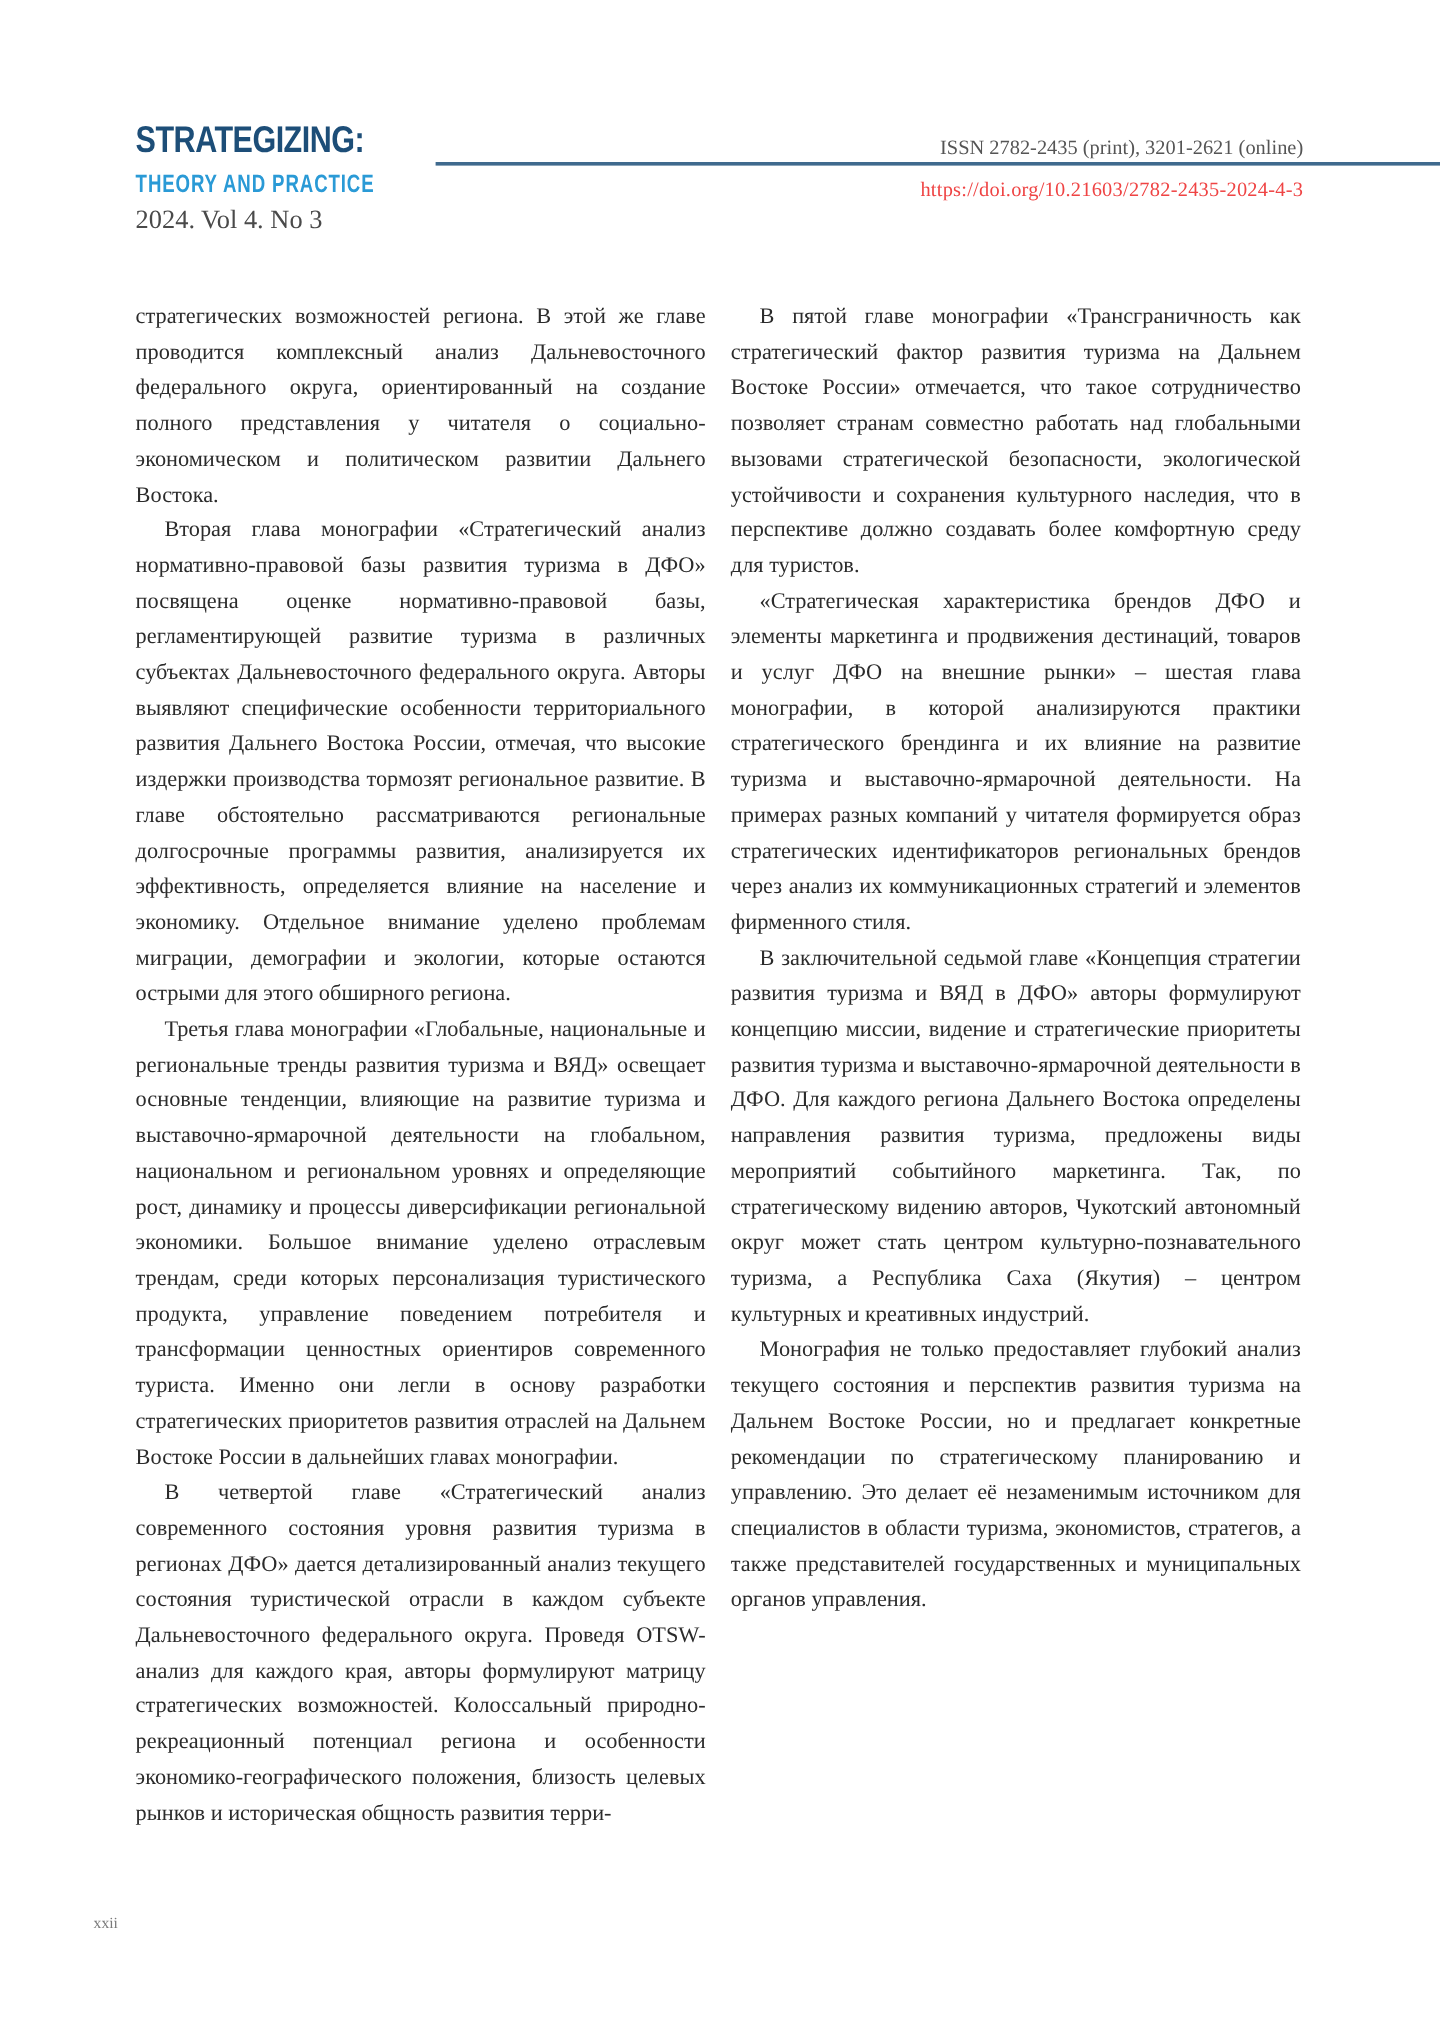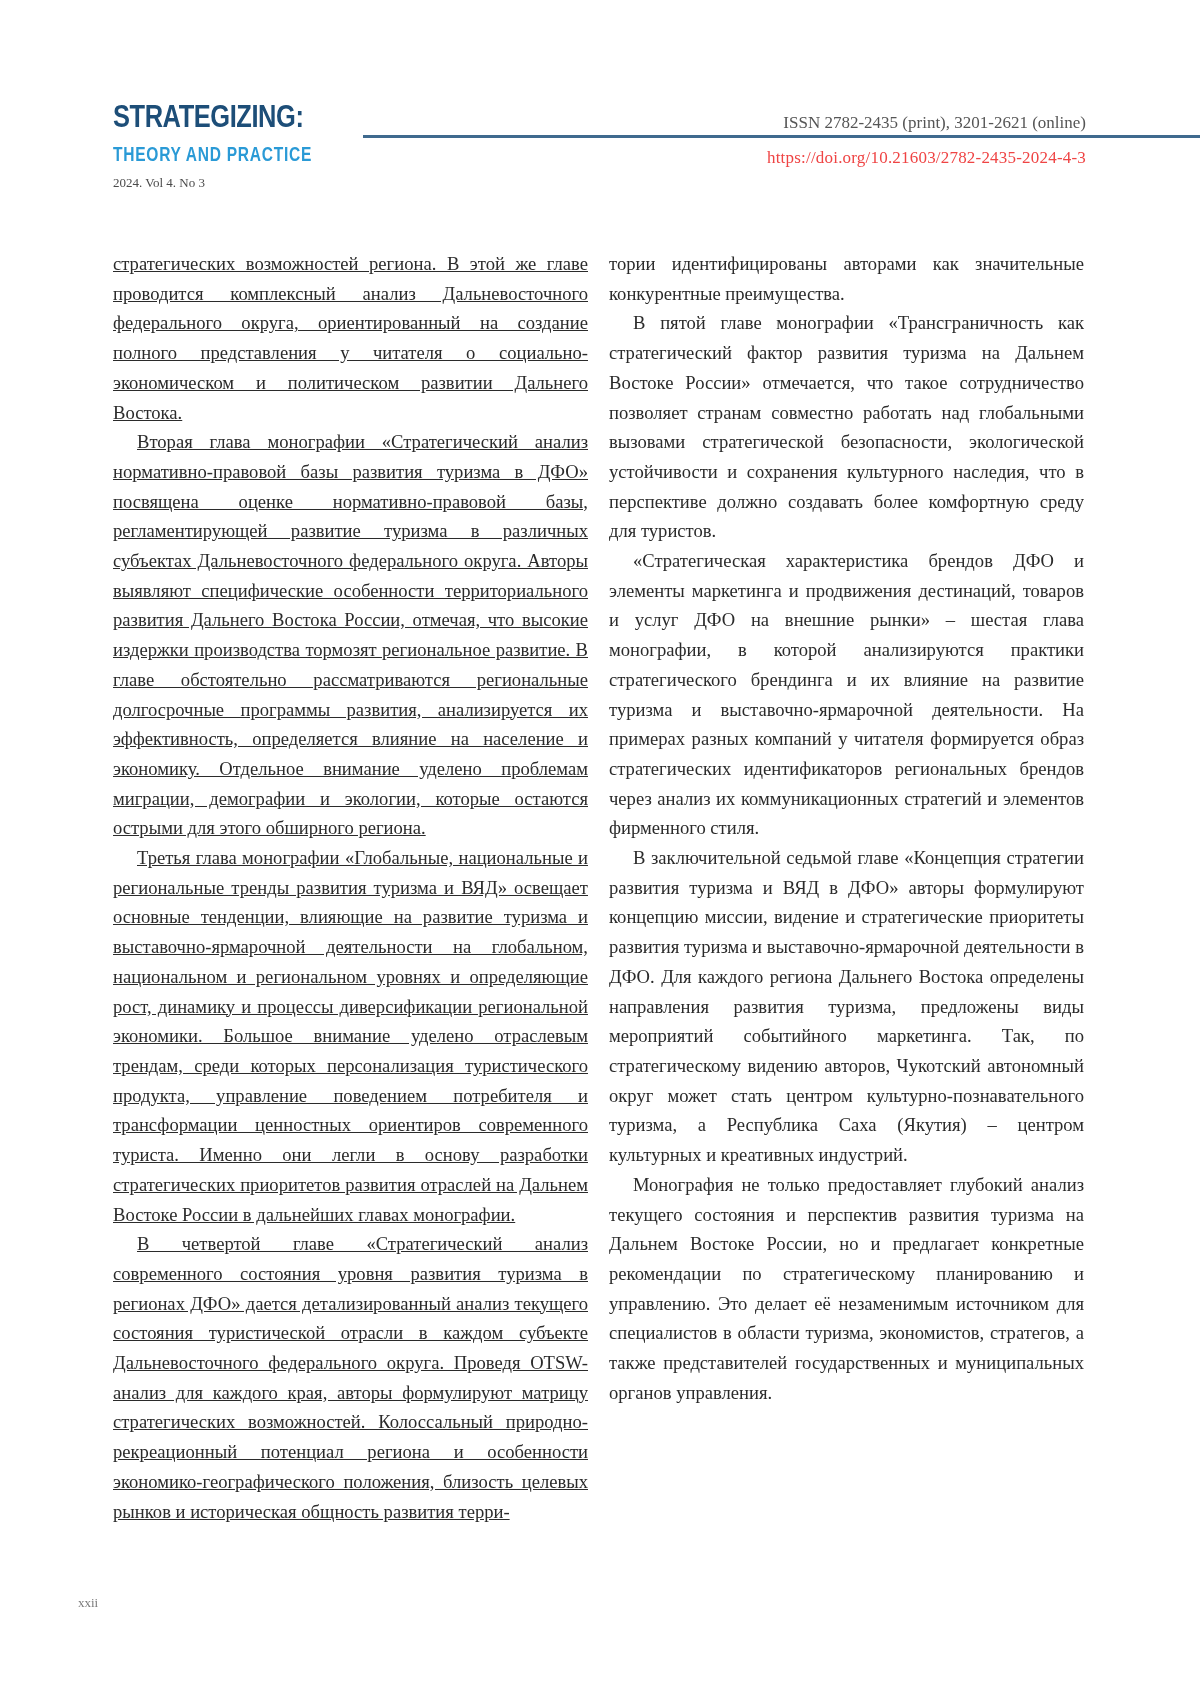--- a/index.html
+++ b/index.html
@@ -40,21 +40,21 @@
       color: #2a9ad6;
       transform: scaleX(0.74);
       transform-origin: left top;
       line-height: 24px;
       white-space: nowrap;
     }
     .journal-issue {
       position: absolute;
       left: 113px;
       top: 173px;
-      font-size: 13px;
+      font-size: 22px;
       color: #4a4a4a;
       line-height: 20px;
       white-space: nowrap;
     }
     .header-rule {
       position: absolute;
       left: 363px;
       top: 135px;
       width: 837px;
       height: 3px;
@@ -82,21 +82,21 @@
     .column {
       position: absolute;
       top: 249px;
       width: 475px;
       font-size: 18.6px;
       line-height: 29.7px;
       text-align: justify;
       hyphens: manual;
       color: #2b2b2b;
     }
-    .col-left { left: 113px; text-decoration: underline; }
+    .col-left { left: 113px; }
     .col-right { left: 609px; }
     .column p {
       margin: 0;
       text-indent: 24px;
     }
     .column p.no-indent {
       text-indent: 0;
     }
     .page-number {
       position: absolute;
@@ -119,20 +119,19 @@
 <div class="doi">https://doi.org/10.21603/2782-2435-2024-4-3</div>
 
 <div class="column col-left">
   <p class="no-indent">стратегических возможностей региона. В этой же главе проводится комплексный анализ Дальневосточного федерального округа, ориентированный на создание полного представления у читателя о социально-экономическом и политическом развитии Дальнего Востока.</p>
   <p>Вторая глава монографии «Стратегический анализ нормативно-правовой базы развития туризма в ДФО» посвящена оценке нормативно-правовой базы, регламентирующей развитие туризма в различных субъектах Дальневосточного федерального округа. Авторы выявляют специфические особенности территориального развития Дальнего Востока России, отмечая, что высокие издержки производства тормозят региональное развитие. В главе обстоятельно рассматриваются региональные долгосрочные программы развития, анализируется их эффективность, определяется влияние на население и экономику. Отдельное внимание уделено проблемам миграции, демографии и экологии, которые остаются острыми для этого обширного региона.</p>
   <p>Третья глава монографии «Глобальные, национальные и региональные тренды развития туризма и ВЯД» освещает основные тенденции, влияющие на развитие туризма и выставочно-ярмарочной деятельности на глобальном, национальном и региональном уровнях и определяющие рост, динамику и процессы диверсификации региональной экономики. Большое внимание уделено отраслевым трендам, среди которых персонализация туристического продукта, управление поведением потребителя и трансформации ценностных ориентиров современного туриста. Именно они легли в основу разработки стратегических приоритетов развития отраслей на Дальнем Востоке России в дальнейших главах монографии.</p>
   <p>В четвертой главе «Стратегический анализ современного состояния уровня развития туризма в регионах ДФО» дается детализированный анализ текущего состояния туристической отрасли в каждом субъекте Дальневосточного федерального округа. Проведя OTSW-анализ для каждого края, авторы формулируют матрицу стратегических возможностей. Колоссальный природно-рекреационный потенциал региона и особенности экономико-географического положения, близость целевых рынков и историческая общность развития терри-</p>
 </div>
 
 <div class="column col-right">
-  <p class="no-indent">тории идентифицированы авторами как значительные конкурентные преимущества.</p>
   <p>В пятой главе монографии «Трансграничность как стратегический фактор развития туризма на Дальнем Востоке России» отмечается, что такое сотрудничество позволяет странам совместно работать над глобальными вызовами стратегической безопасности, экологической устойчивости и сохранения культурного наследия, что в перспективе должно создавать более комфортную среду для туристов.</p>
   <p>«Стратегическая характеристика брендов ДФО и элементы маркетинга и продвижения дестинаций, товаров и услуг ДФО на внешние рынки» – шестая глава монографии, в которой анализируются практики стратегического брендинга и их влияние на развитие туризма и выставочно-ярмарочной деятельности. На примерах разных компаний у читателя формируется образ стратегических идентификаторов региональных брендов через анализ их коммуникационных стратегий и элементов фирменного стиля.</p>
   <p>В заключительной седьмой главе «Концепция стратегии развития туризма и ВЯД в ДФО» авторы формулируют концепцию миссии, видение и стратегические приоритеты развития туризма и выставочно-ярмарочной деятельности в ДФО. Для каждого региона Дальнего Востока определены направления развития туризма, предложены виды мероприятий событийного маркетинга. Так, по стратегическому видению авторов, Чукотский автономный округ может стать центром культурно-познавательного туризма, а Республика Саха (Якутия) – центром культурных и креативных индустрий.</p>
   <p>Монография не только предоставляет глубокий анализ текущего состояния и перспектив развития туризма на Дальнем Востоке России, но и предлагает конкретные рекомендации по стратегическому планированию и управлению. Это делает её незаменимым источником для специалистов в области туризма, экономистов, стратегов, а также представителей государственных и муниципальных органов управления.</p>
 </div>
 
 <div class="page-number">xxii</div>
 
 </body></html>

